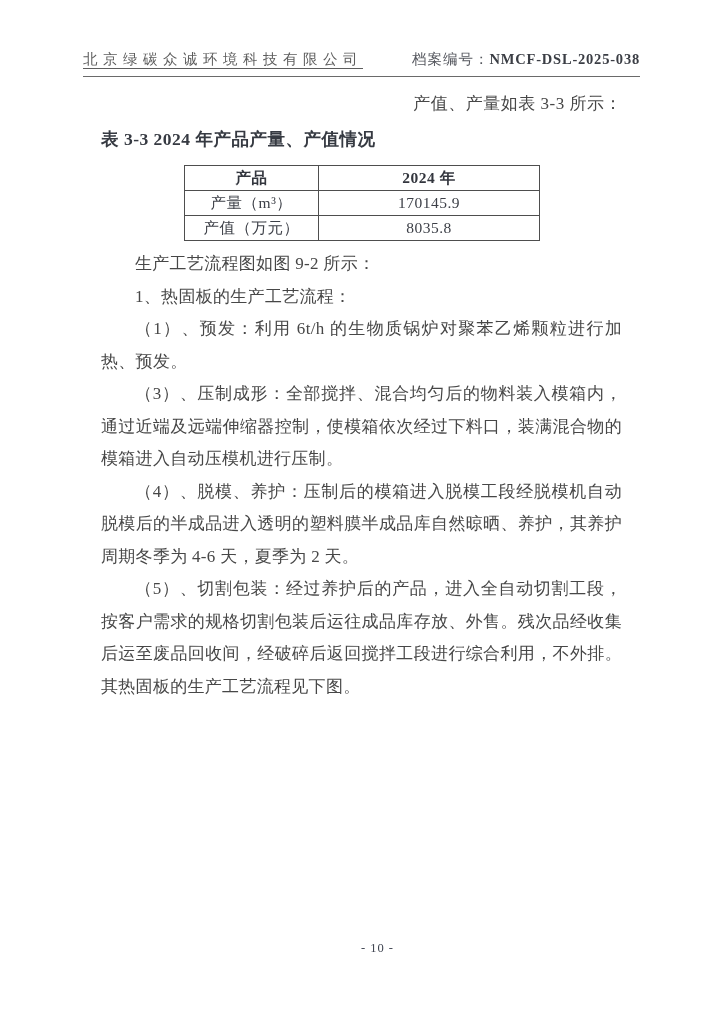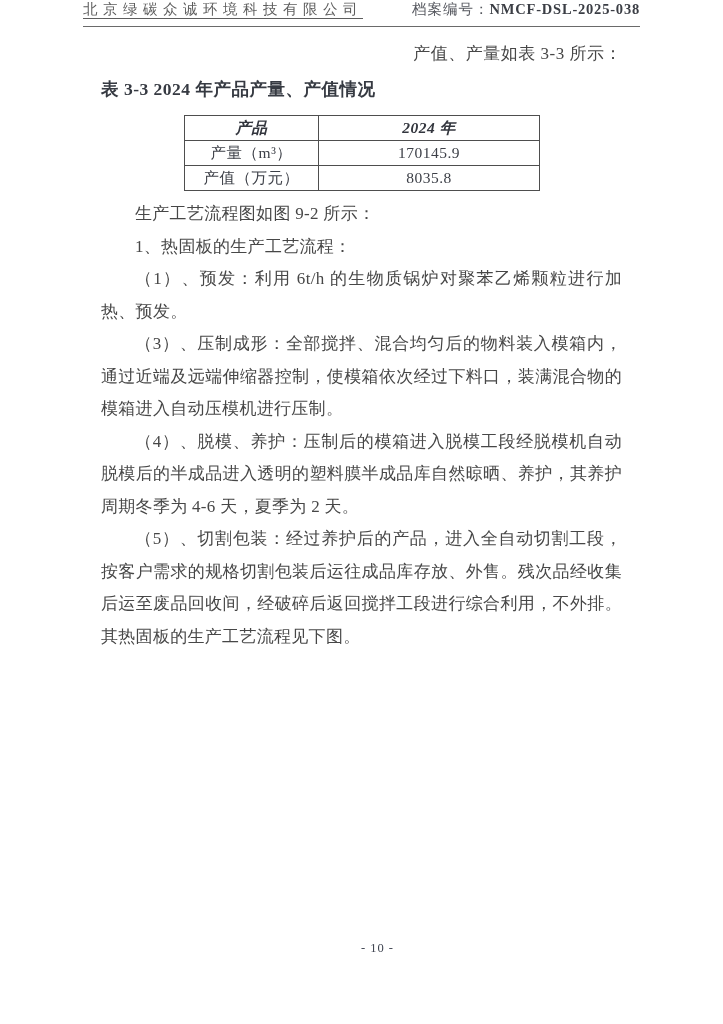--- a/index.html
+++ b/index.html
@@ -12,20 +12,21 @@
     height: 1024px;
     margin: 0 auto;
     background: #ffffff;
     overflow: hidden;
     color: #454545;
   }
 
   
   .header {
     margin: 0 83px;
+    padding-top: 50px;
     padding-bottom: 7px;
     border-bottom: 1.5px solid #6a6a6a;
     display: flex;
     justify-content: space-between;
     align-items: baseline;
   }
   .company-name {
     font-size: 14.5px;
     letter-spacing: 5.5px;
     color: #5d5d5d;
@@ -78,21 +79,21 @@
   .prod-table th, .prod-table td {
     border: 1px solid #4e4e4e;
     height: 25px;
     text-align: center;
     vertical-align: middle;
     font-size: 15.5px;
     color: #3d4048;
     padding: 0 2px;
     letter-spacing: 0.5px;
   }
-  .prod-table th { font-weight: bold; color: #33363e; font-style: italic; }
+  .prod-table th { font-weight: bold; color: #33363e; }
   .prod-table col.c1 { width: 38%; }
   .prod-table col.c2 { width: 62%; }
 
   
   .paragraphs {
     margin-top: 7px;
     font-size: 17px;
     line-height: 32.5px;
     color: #474747;
   }

